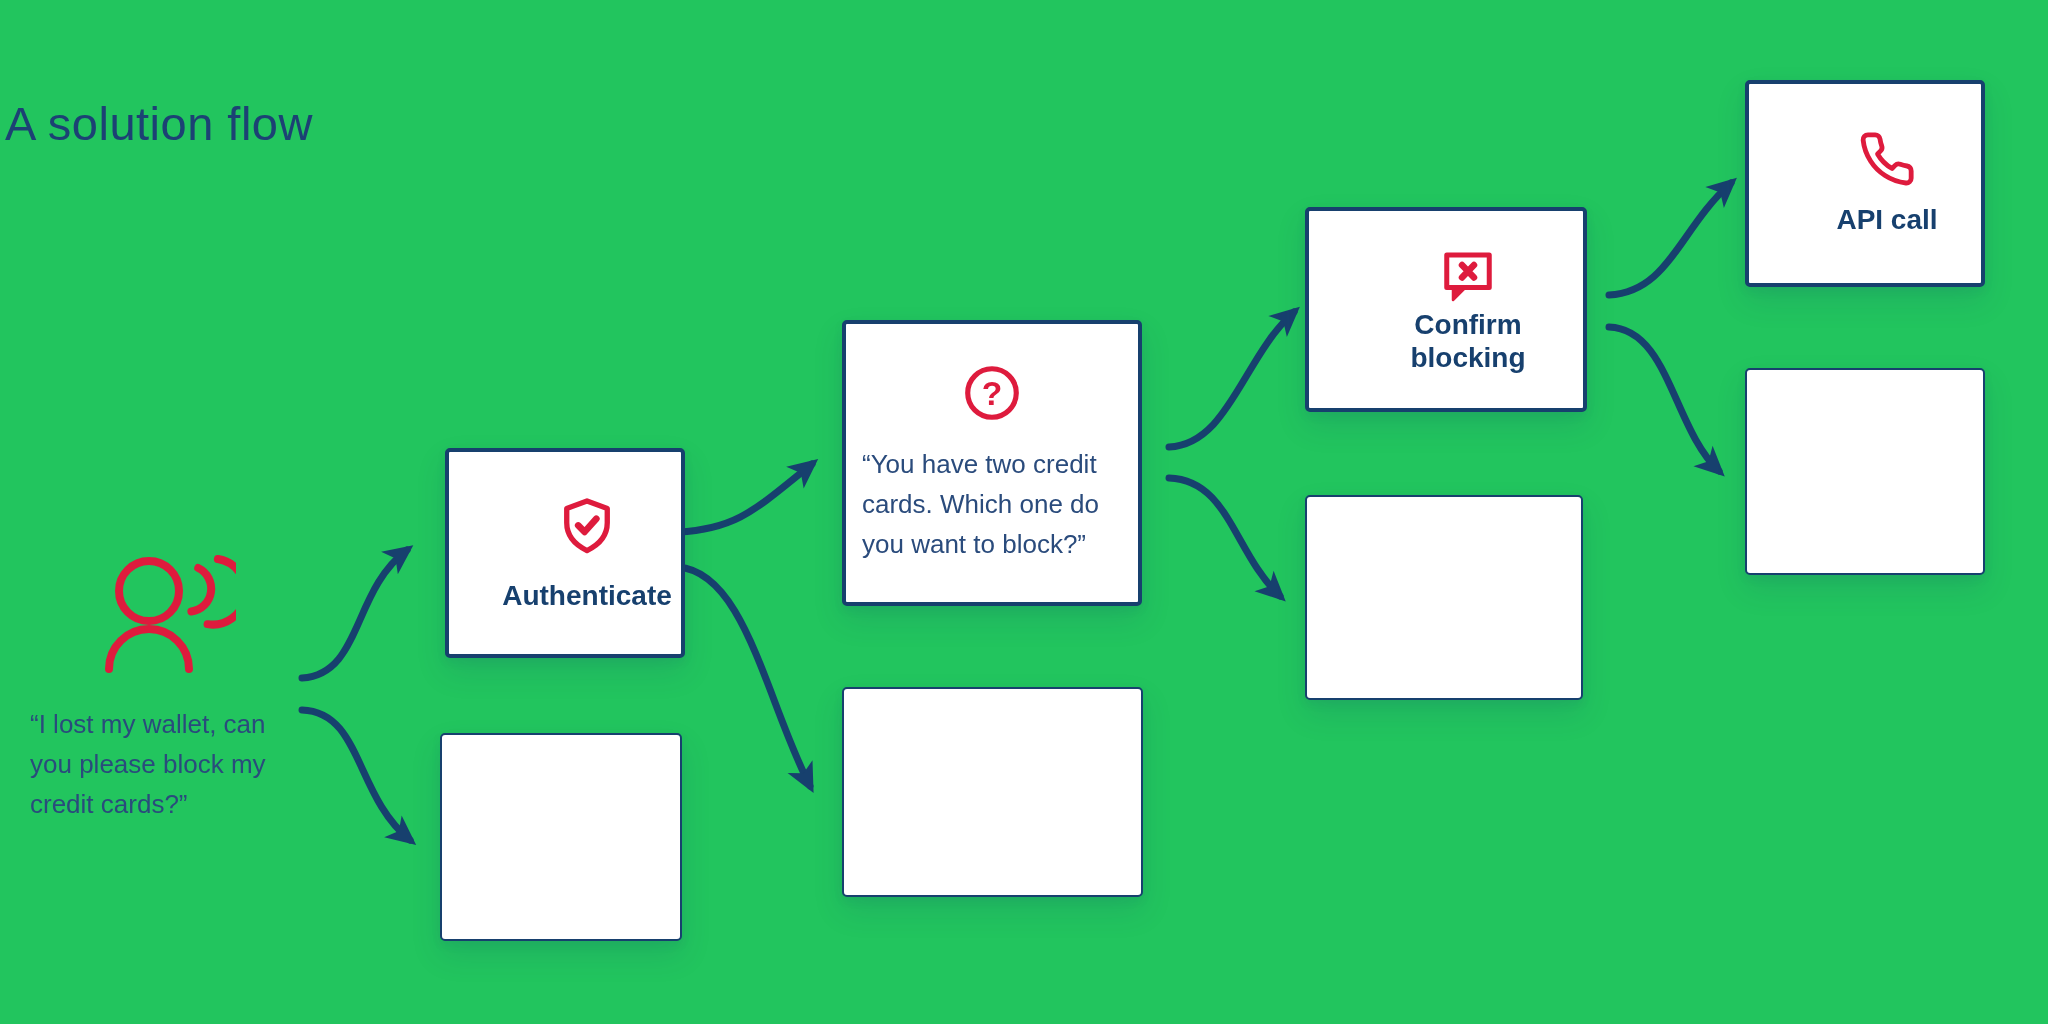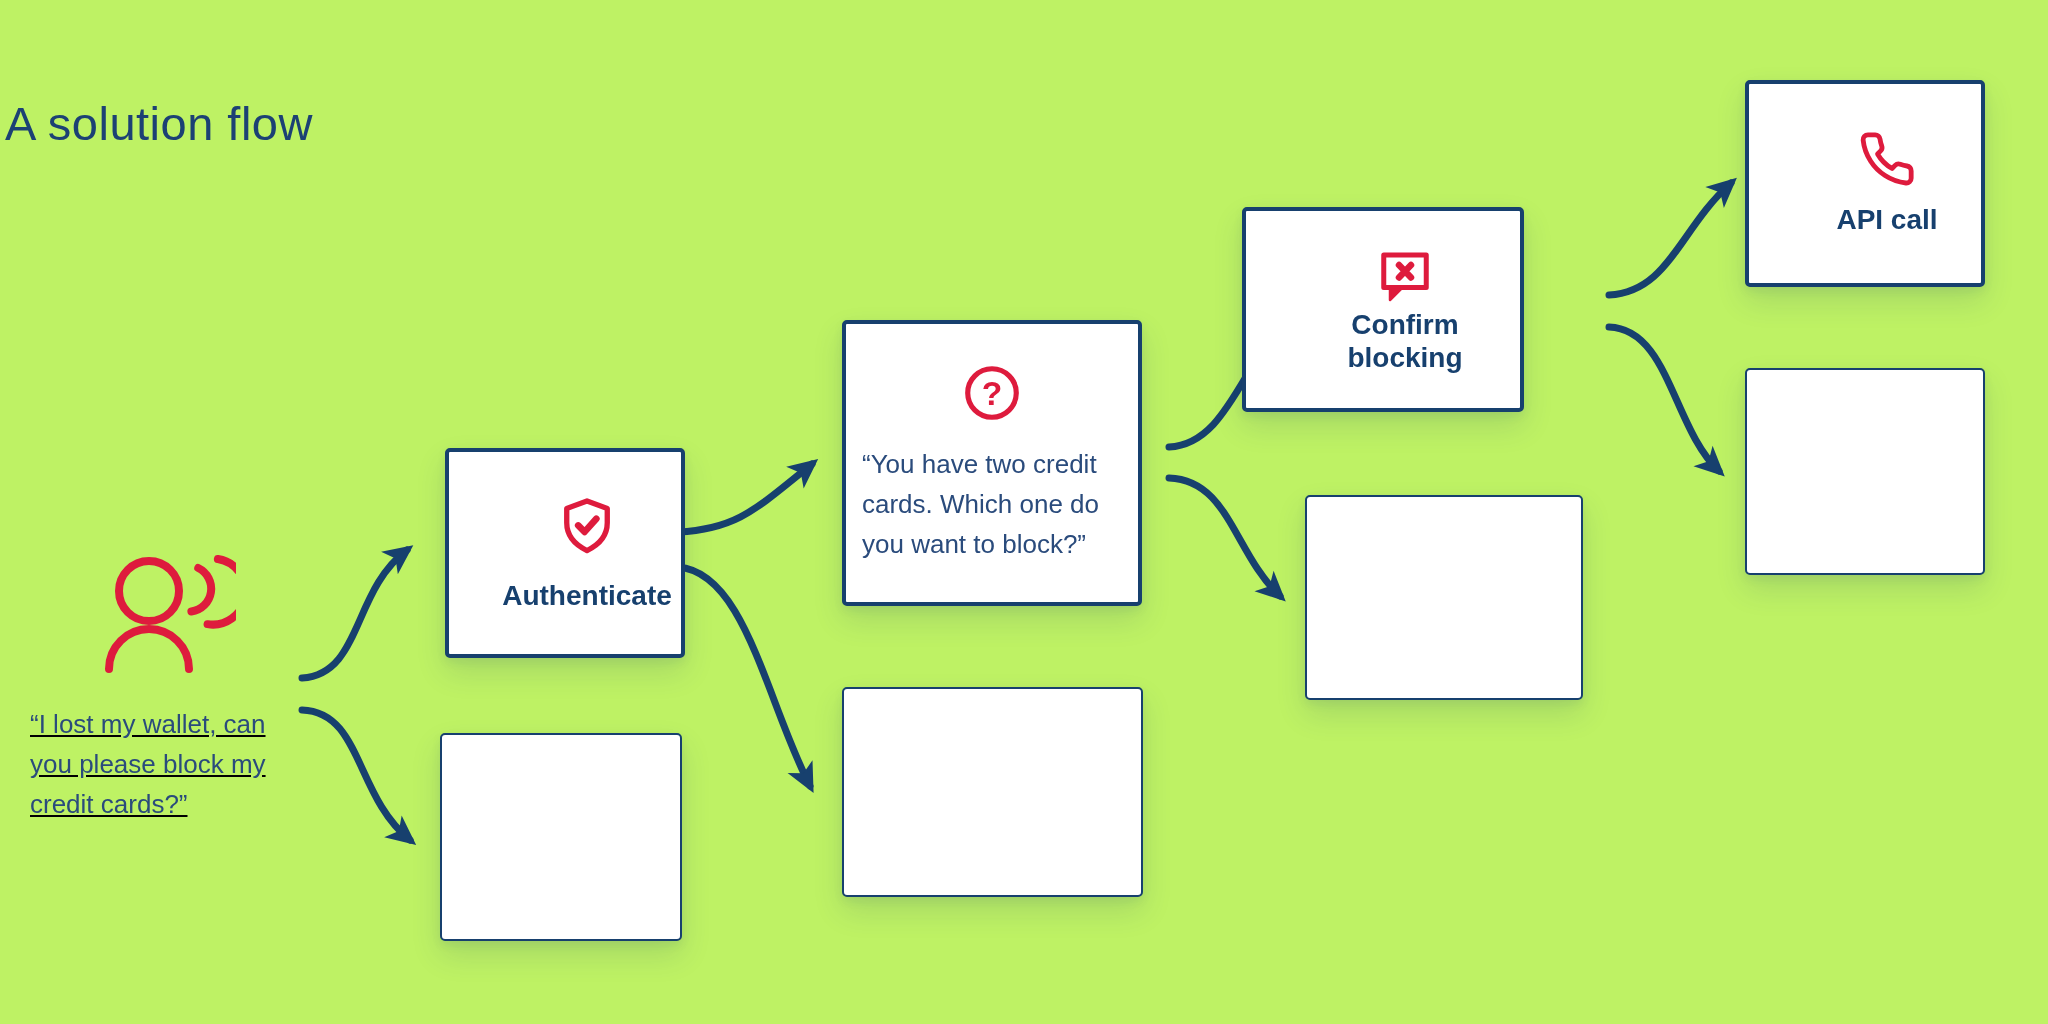--- a/index.html
+++ b/index.html
@@ -1,42 +1,42 @@
 <!DOCTYPE html>
 <html><head>
 <meta charset="utf-8">
 <style>
   html,body{margin:0;padding:0;background:#ffffff;}
   body{font-family:"Liberation Sans","DejaVu Sans",sans-serif;}
-  .canvas{position:relative;width:2048px;height:1024px;background:#bef264;overflow:hidden;}
+  .canvas{position:relative;width:2048px;height:1024px;background:#22c55e;overflow:hidden;}
 
   .title{position:absolute;left:5px;top:99px;margin:0;font-size:47px;line-height:50px;
          font-weight:500;color:#1C4174;letter-spacing:.5px;}
 
   .arrows{position:absolute;left:0;top:0;width:2048px;height:1024px;z-index:1;}
 
   .node{position:absolute;z-index:2;background:#fff;border:4px solid #17406E;border-radius:5px;
         box-sizing:border-box;display:flex;flex-direction:column;align-items:center;
         justify-content:center;text-align:center;
         box-shadow:0 14px 30px rgba(23,64,110,.14),0 4px 10px rgba(23,64,110,.08);padding-left:44px;}
   .node.empty{border-width:2px;}
 
   .n-auth{left:445px;top:448px;width:240px;height:210px;gap:22px;}
   .n-question{left:842px;top:320px;width:300px;height:286px;gap:20px;padding:0 16px;}
-  .n-confirm{left:1242px;top:207px;width:282px;height:205px;gap:4px;}
+  .n-confirm{left:1305px;top:207px;width:282px;height:205px;gap:4px;}
   .n-api{left:1745px;top:80px;width:240px;height:207px;gap:16px;}
   .n-e1{left:440px;top:733px;width:242px;height:208px;}
   .n-e2{left:842px;top:687px;width:301px;height:210px;}
   .n-e3{left:1305px;top:495px;width:278px;height:205px;}
   .n-e4{left:1745px;top:368px;width:240px;height:207px;}
 
   .box-label{font-size:28px;font-weight:700;color:#17406E;line-height:1.15;}
   .quote{margin:0;font-size:26px;line-height:1.54;font-weight:400;color:#2A4B7C;text-align:left;}
 
-  .user-node{position:absolute;z-index:2;left:30px;top:540px;width:262px;text-decoration:underline;}
+  .user-node{position:absolute;z-index:2;left:30px;top:540px;width:262px;}
   .person-svg{display:block;margin:0 auto;}
   .user-quote{margin-top:24px;}
 
   .icon-svg{display:block;}
 </style>
 </head>
 <body>
 
 <div class="canvas">
 

